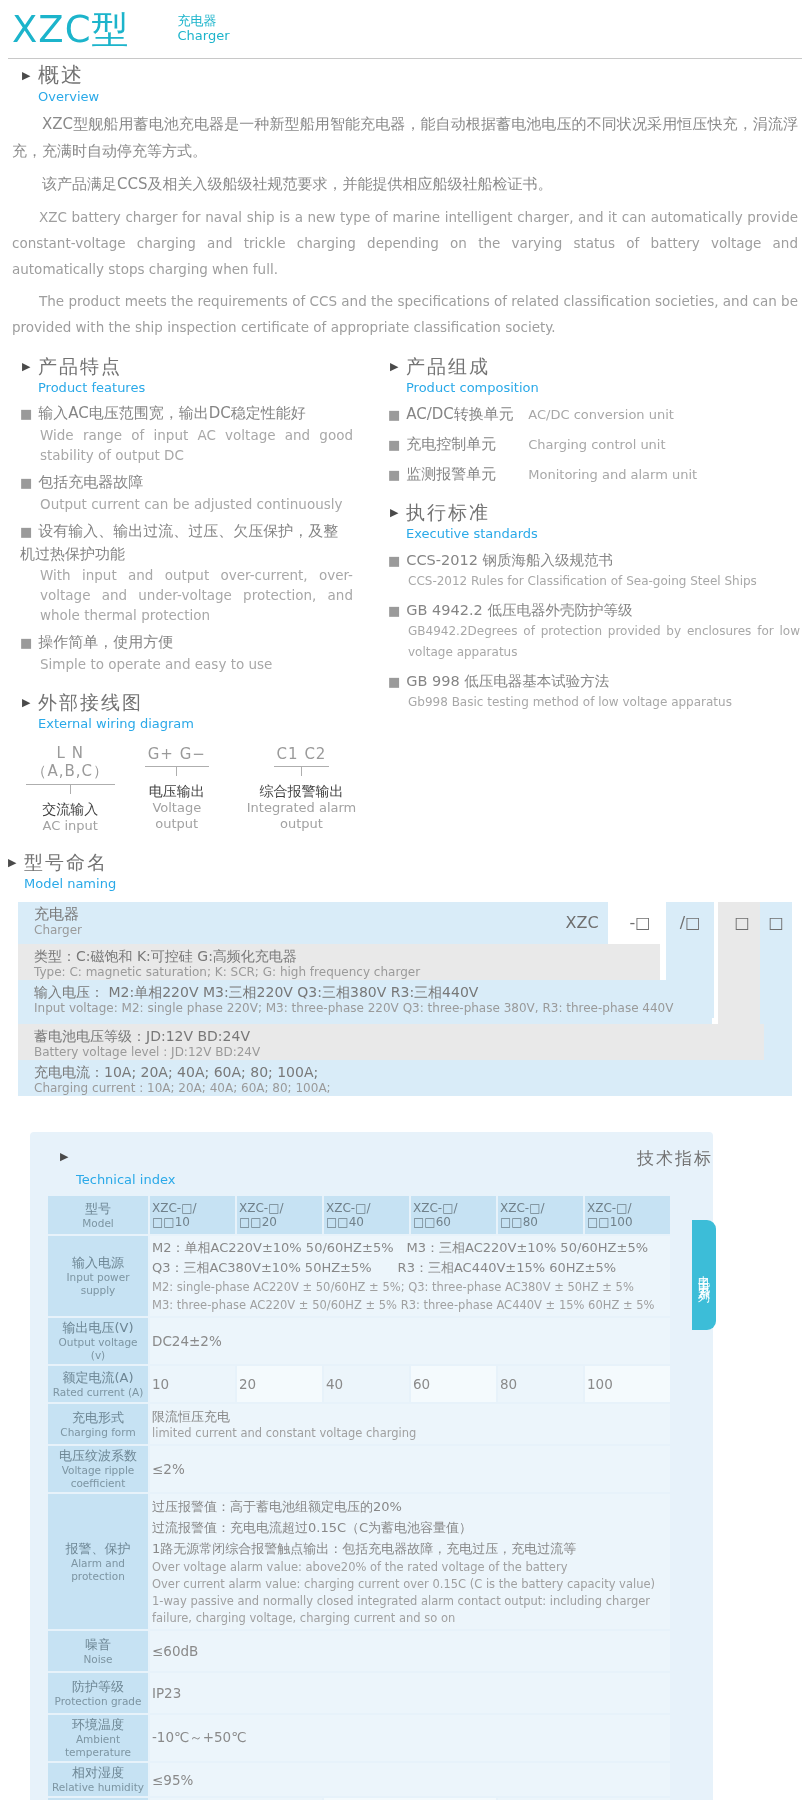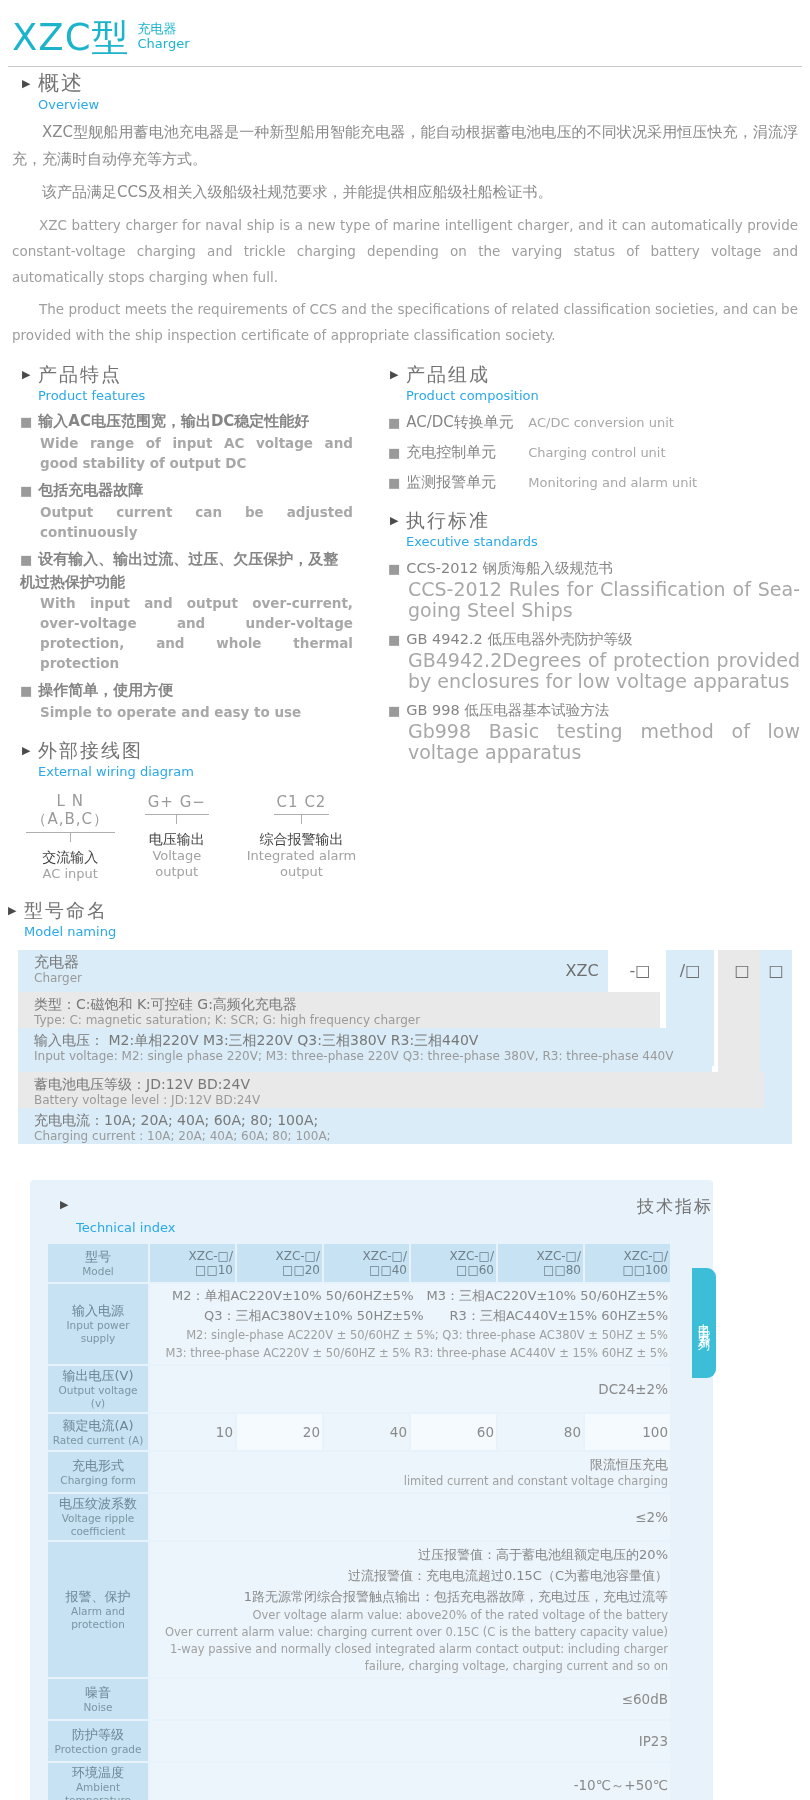--- a/index.html
+++ b/index.html
@@ -1,21 +1,21 @@
 <!DOCTYPE html>
 <html><head>
 <meta charset="utf-8">
 <style>
   html,body{margin:0;padding:0;}
   body{width:810px;height:1800px;overflow:hidden;background:#fff;
        font-family:"DejaVu Sans","Liberation Sans",sans-serif;}
   .page{position:relative;width:810px;height:1800px;}
 
   
-  .hdr{display:flex;align-items:flex-start;padding:18px 0 0 12px;}
+  .hdr{display:flex;align-items:flex-start;padding:10px 0 0 12px;gap:40px;}
   .hdr-model{font-size:37px;line-height:40px;color:#1cb4cb;letter-spacing:1px;}
   .hdr-sub{margin-left:8px;padding-top:3px;color:#1cb4cb;}
   .hdr-sub .cn{font-size:13px;line-height:15px;}
   .hdr-sub .en{font-size:13px;line-height:15px;}
   .hdr-rule{border:none;border-top:1px solid #c8c8c8;margin:8px 8px 0 8px;}
 
   
   .sec{position:relative;padding-left:26px;}
   .sec .arr{position:absolute;left:10px;top:6px;font-size:11px;color:#4a4a4a;}
   .sec .cn{font-size:21px;color:#737373;letter-spacing:2px;line-height:24px;}
@@ -27,31 +27,31 @@
   .ov{padding:4px 12px 0 12px;}
   .p-cn{font-size:15px;line-height:27px;color:#8a8a8a;text-indent:2em;margin:6px 0 0 0;text-align:justify;}
   .p-en{font-size:13.5px;line-height:26px;color:#9e9e9e;text-indent:2em;margin:6px 0 0 0;text-align:justify;}
 
   
   .cols{display:flex;padding:14px 10px 0 12px;gap:16px;}
   .colL{width:352px;flex:none;}
   .colR{flex:1;min-width:0;}
 
   .blt{color:#9a9a9a;font-size:13px;margin-right:6px;}
-  .feat{margin:6px 11px 0 8px;font-weight:bold;}
+  .feat{margin:6px 11px 0 8px;}
   .feat-cn{font-size:15px;line-height:22px;color:#858585;}
   .feat-en{font-size:13.5px;line-height:20px;color:#a8a8a8;margin-left:20px;text-align:justify;}
 
   .comp{margin:7px 0 0 8px;font-size:15px;line-height:22px;}
   .comp-cn{color:#858585;display:inline-block;min-width:122px;}
   .comp-en{font-size:13px;color:#a8a8a8;}
 
   .std{margin:8px 0 0 8px;}
   .std-cn{font-size:14.5px;line-height:21px;color:#858585;}
-  .std-en{font-size:19px;line-height:21px;color:#a8a8a8;margin-left:20px;text-align:justify;}
+  .std-en{font-size:12px;line-height:21px;color:#a8a8a8;margin-left:20px;text-align:justify;}
 
   
   .wire{display:flex;gap:24px;margin:12px 0 0 14px;}
   .term{text-align:center;}
   .pins{display:inline-block;font-size:15px;color:#9a9a9a;letter-spacing:1px;
         padding:0 3px 3px 3px;border-bottom:1px solid #aeaeae;}
   .tick{width:1px;height:9px;background:#aeaeae;margin:0 auto;}
   .t-cn{font-size:14px;color:#404040;margin-top:7px;line-height:17px;}
   .t-en{font-size:13px;color:#a2a2a2;line-height:16px;}
 
@@ -87,21 +87,21 @@
   .side-tab{position:absolute;top:88px;right:-3px;width:24px;height:110px;background:#3cbdd8;
             border-radius:0 9px 9px 0;color:#fff;writing-mode:vertical-rl;text-align:center;
             font-size:12px;letter-spacing:3px;line-height:24px;}
 
   table.tech{border-collapse:separate;border-spacing:2px;margin:6px 0 0 16px;table-layout:fixed;}
   table.tech col.cl{width:100px;}
   table.tech col.cd{width:85px;}
   table.tech th{background:#c6e2f3;font-weight:normal;vertical-align:middle;padding:2px;}
   table.tech th .l1{font-size:13px;color:#6d8694;line-height:16px;}
   table.tech th .l2{font-size:10.5px;color:#7d95a2;line-height:13px;}
-  table.tech td{text-align:right;vertical-align:middle;color:#8a8a8a;background:#ecf5fb;padding:2px;}
+  table.tech td{text-align:left;vertical-align:middle;color:#8a8a8a;background:#ecf5fb;padding:2px;}
   table.tech td.alt{background:#f4fafd;}
   table.tech td.hd{background:#c6e2f3;font-size:12px;color:#70808a;height:34px;}
   td .vcn{font-size:13px;line-height:19px;color:#888;}
   td .ven{font-size:11.5px;line-height:15px;color:#a0a0a0;}
   td.val{font-size:13.5px;}
   tr.h30 td{height:28px;} tr.h34 td{height:32px;} tr.h38 td{height:36px;} tr.h40 td{height:38px;}
   td.block{text-align:left;padding:6px 10px;}
   td.block .icn{font-size:13px;line-height:20px;color:#888;}
   td.block .ien{font-size:11.5px;line-height:18px;color:#a0a0a0;}
   td.block .acn{font-size:13px;line-height:21px;color:#888;}

